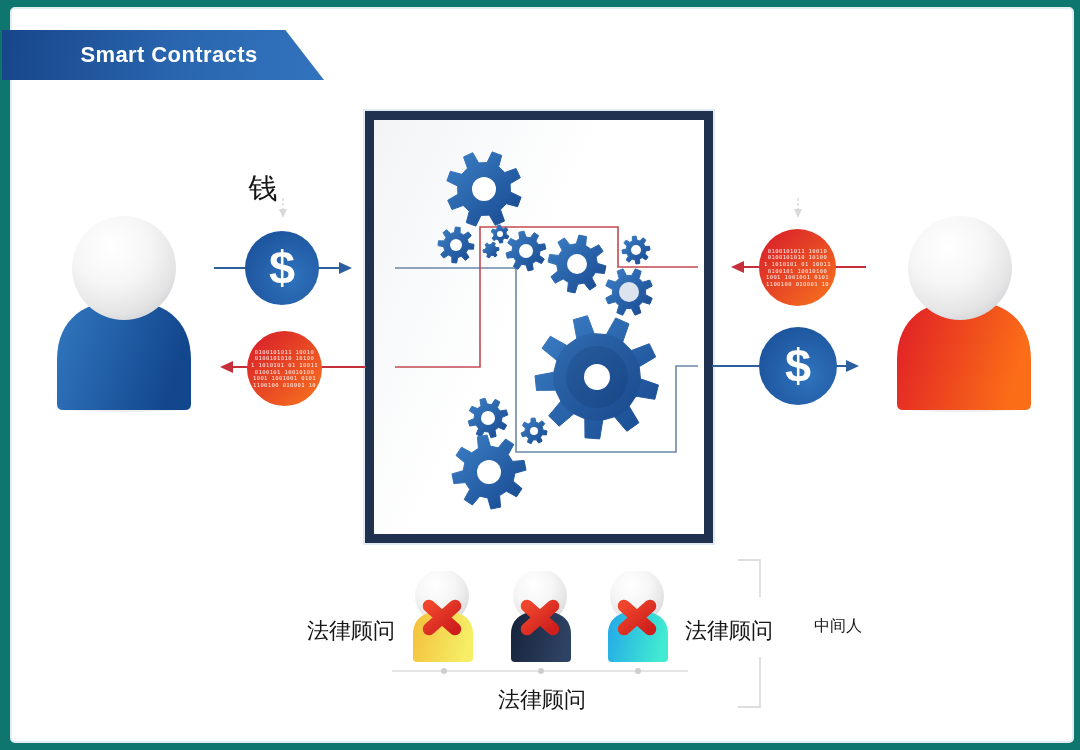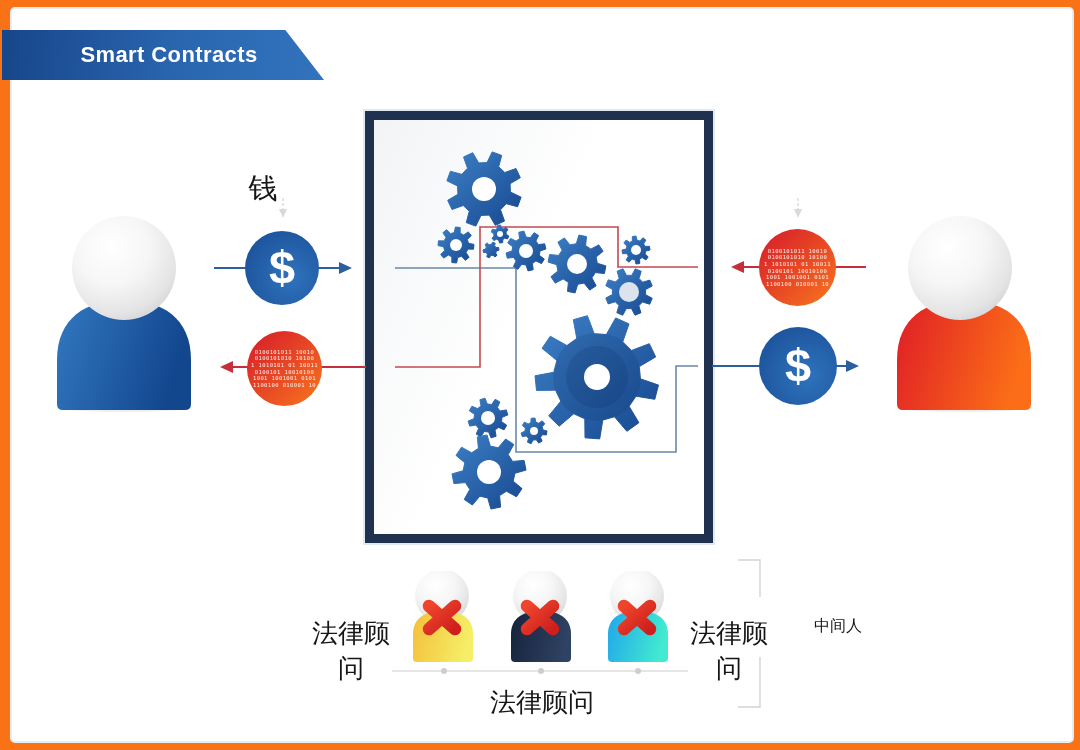--- a/index.html
+++ b/index.html
@@ -1,17 +1,17 @@
 <!DOCTYPE html>
 <html><head>
 <meta charset="utf-8">
 <style>
   html,body{margin:0;padding:0;background:#fdfdfd;}
   .stage{position:relative;width:1080px;height:750px;overflow:hidden;
-         font-family:"Liberation Sans",sans-serif;background:#f97316;}
+         font-family:"Liberation Sans",sans-serif;background:#0f766e;}
   .card{position:absolute;left:10px;top:7px;width:1060px;height:732px;
         background:#ffffff;border:2px solid #e2edf4;border-radius:5px;}
   
   .ribbon{position:absolute;left:2px;top:30px;width:322px;height:50px;z-index:6;
           background:linear-gradient(93deg,#17468a 0%,#2a66b0 55%,#3273bd 100%);
           clip-path:polygon(0 0,88% 0,100% 100%,0 100%);
           color:#fff;font-size:22px;font-weight:bold;letter-spacing:.4px;
           line-height:50px;text-align:center;}
   .ribbon span{display:inline-block;transform:translateX(6px);}
   
@@ -28,21 +28,21 @@
   .money{background:radial-gradient(circle at 62% 62%,#2f73bd 0%,#225da6 55%,#174c94 100%);}
   .money .dollar{color:#fff;font-size:47px;font-weight:bold;line-height:1;
                  transform:translateY(-1px);}
   .data{background:linear-gradient(135deg,#d8212a 8%,#ee5a22 70%,#f8781d 100%);}
   .data .bin{color:#ffffff;font-family:"DejaVu Sans Mono",monospace;
              font-size:5.5px;line-height:1.2;letter-spacing:.4px;white-space:pre;
              text-align:center;opacity:.92;}
   
   .lbl{position:absolute;z-index:4;color:#161616;text-align:center;}
   .lbl-big{font-size:29px;}
-  .lbl-sm{font-size:26px;}
+  .lbl-sm{font-size:22px;}
   .lbl-bold{font-size:16px;font-weight:normal;}
 </style>
 </head>
 <body>
 
 <div class="stage">
 
   <div class="card"></div>
 
   <div class="ribbon">

